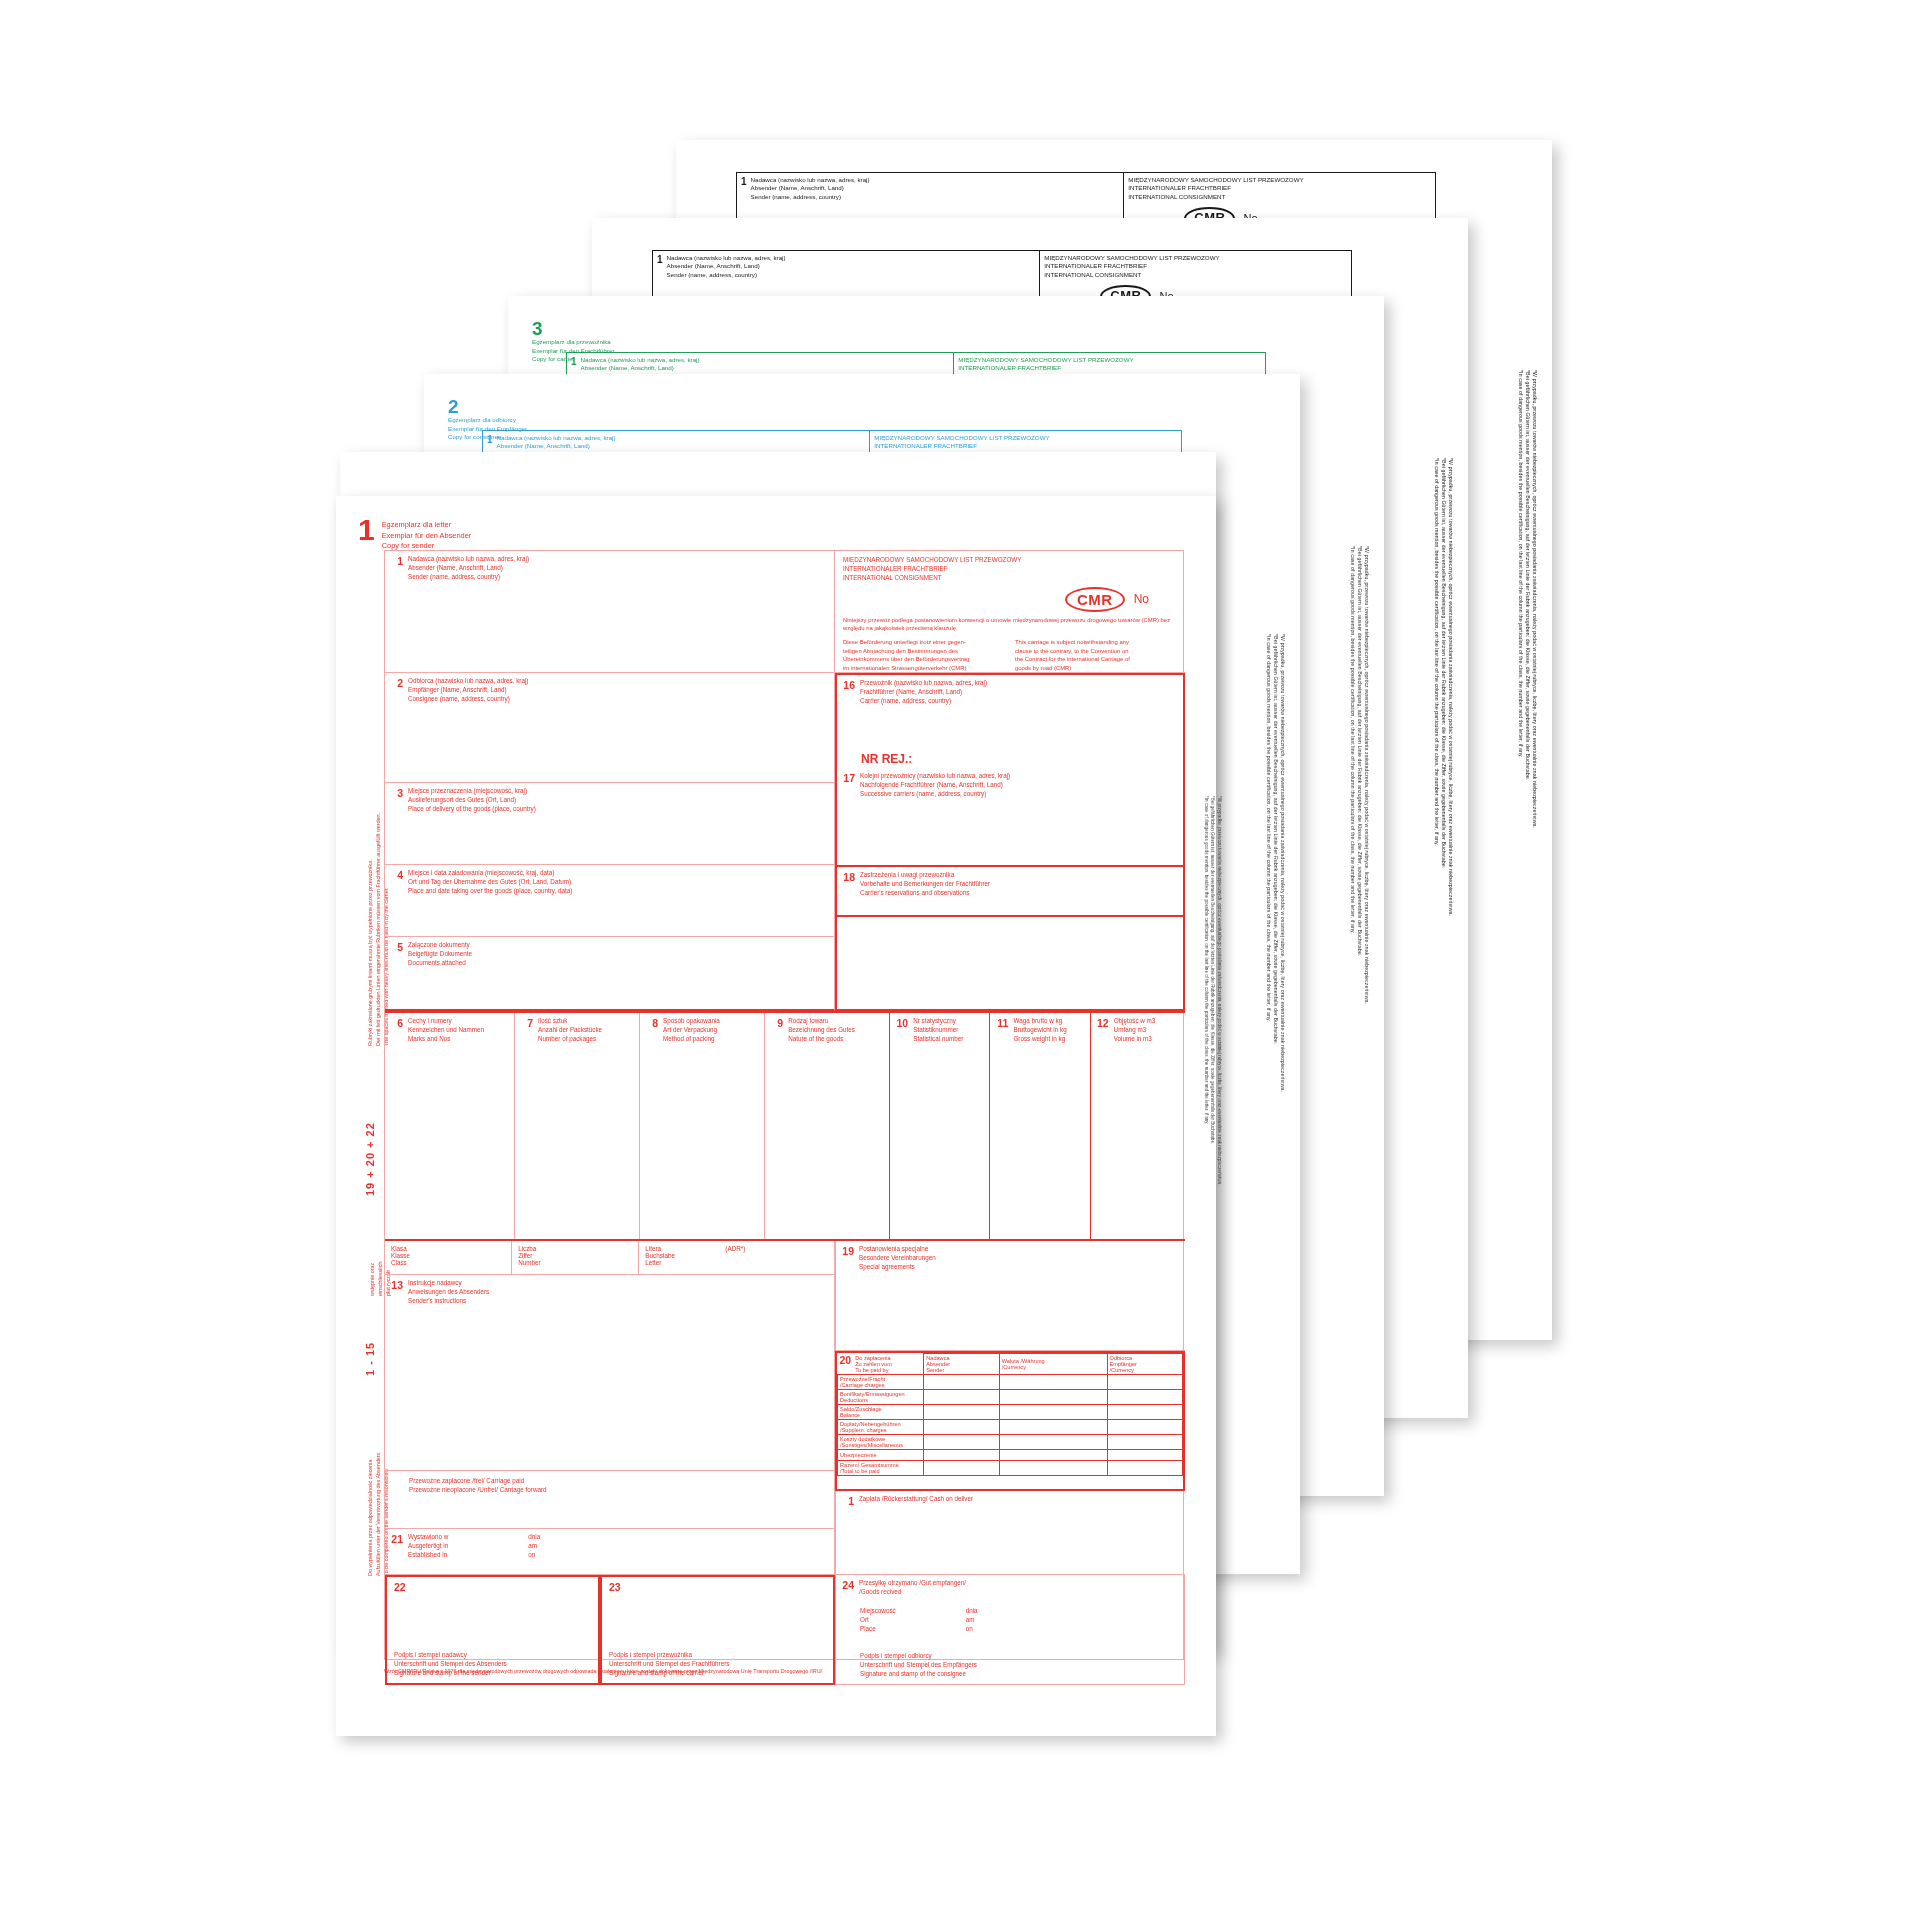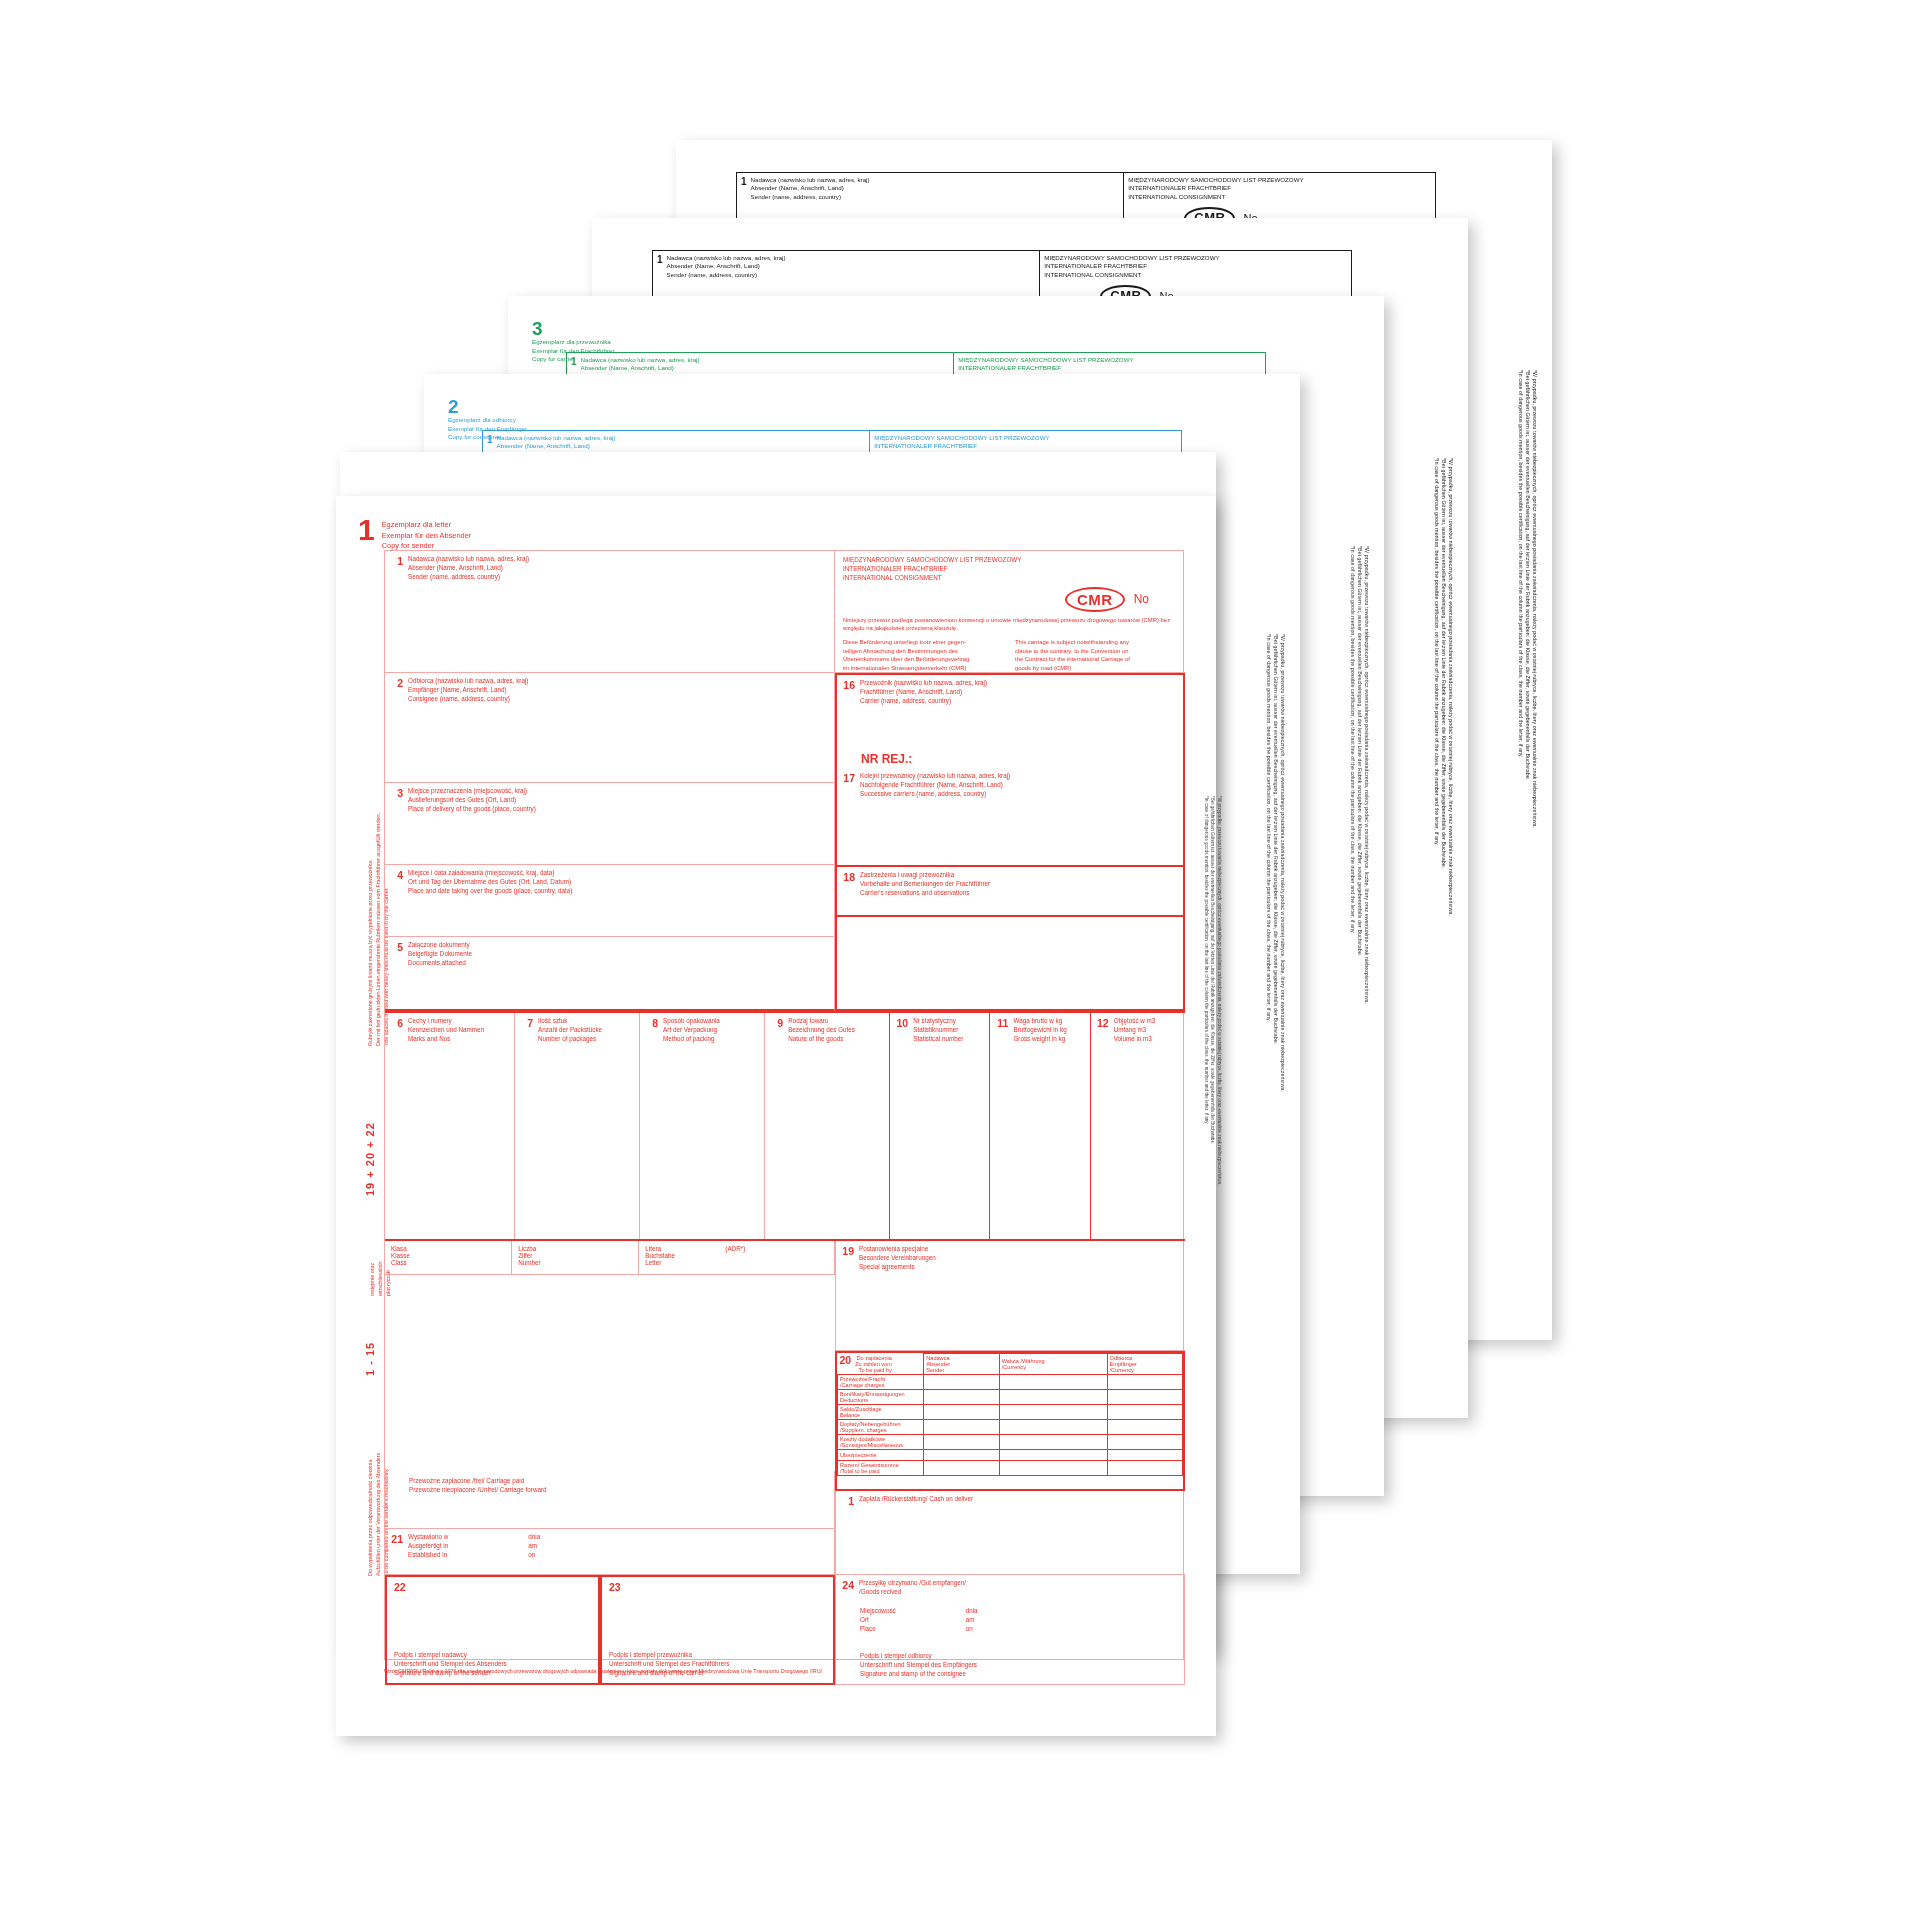--- a/index.html
+++ b/index.html
@@ -494,38 +494,48 @@
           </div>
           <div style="flex:1.6; padding:4px 6px; position:relative;">
             <div>Litera</div>
             <div>Buchstabe</div>
             <div>Letter</div>
             <div style="position:absolute; left:86px; top:4px;">(ADR*)</div>
           </div>
         </div>
       </div>
 
+      <div class="b" style="left:0; top:724px; width:450px; height:196px; border-right:1px solid #f4a9a6; border-bottom:1px solid #f4a9a6;">
+        <div class="fhead">
+          <div class="fnum">13</div>
+          <div class="fl">
+            <div>Instrukcje nadawcy</div>
+            <div>Anweisungen des Absenders</div>
+            <div>Sender's instructions</div>
+          </div>
+        </div>
+      </div>
 
       <div class="b" style="left:450px; top:690px; width:350px; height:110px; border-bottom:1px solid #f4a9a6; border-left:1px solid #f4a9a6;">
         <div class="fhead">
           <div class="fnum">19</div>
           <div class="fl">
             <div>Postanowienia specjalne</div>
             <div>Besondere Vereinbarungen</div>
             <div>Special agreements</div>
           </div>
         </div>
       </div>
 
       <div class="b thick" style="left:450px; top:800px; width:350px; height:140px; padding:0;">
         <table class="paytab">
           <tbody>
                 <tr>
             <td rowspan="1" style="width:80px; border:none;">
-              <div style="display:flex; gap:4px;text-align:right;">
+              <div style="display:flex; gap:4px;">
                 <span class="fnum">20</span>
                 <span>
                   <span style="display:block">Do zapłacenia</span>
                   <span style="display:block">Zu zahlen vom</span>
                   <span style="display:block">To be paid by</span>
                 </span>
               </div>
             </td>
             <td style="width:70px;">
               <span style="display:block">Nadawca</span>

